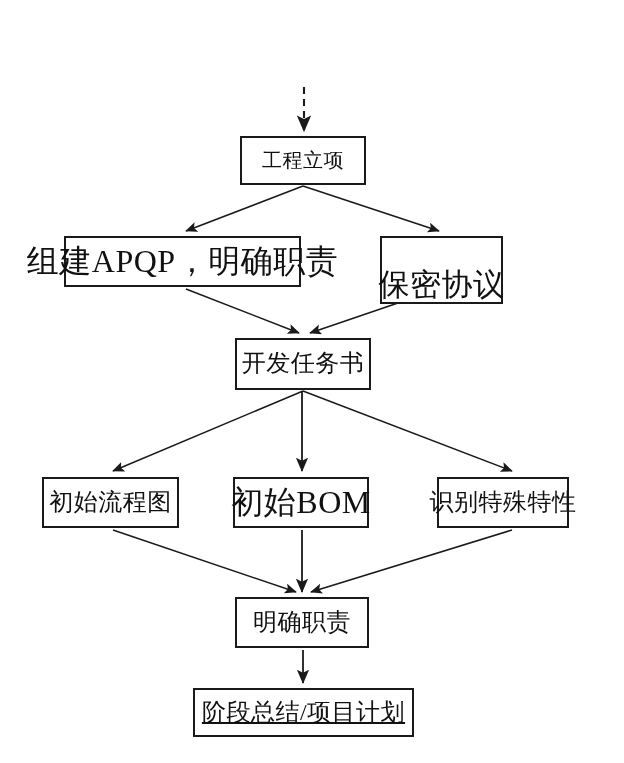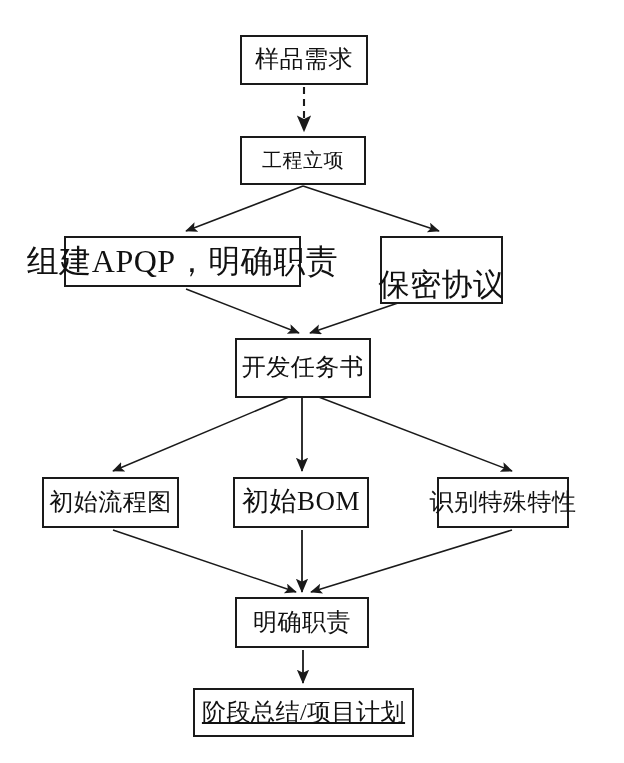--- a/index.html
+++ b/index.html
@@ -40,23 +40,23 @@
   }
   .node .label {
     display: block;
     line-height: 1;
     padding-bottom: 2px;
   }
   .n-sample     { left: 240px; top: 35px;  width: 128px; height: 50px; font-size: 24px; }
   .n-project    { left: 240px; top: 136px; width: 126px; height: 49px; font-size: 20px; }
   .n-apqp       { left: 64px;  top: 236px; width: 237px; height: 51px; font-size: 32px; }
   .n-nda        { left: 380px; top: 236px; width: 123px; height: 68px; font-size: 31px; align-items: flex-end; }
-  .n-taskbook   { left: 235px; top: 338px; width: 136px; height: 60px; font-size: 24px; }
+  .n-taskbook   { left: 235px; top: 338px; width: 136px; height: 52px; font-size: 24px; }
   .n-flowchart  { left: 42px;  top: 477px; width: 137px; height: 51px; font-size: 24px; }
-  .n-bom        { left: 233px; top: 477px; width: 136px; height: 51px; font-size: 27px; }
+  .n-bom        { left: 233px; top: 477px; width: 136px; height: 51px; font-size: 32px; }
   .n-special    { left: 437px; top: 477px; width: 132px; height: 51px; font-size: 24px; }
   .n-cost       { left: 235px; top: 597px; width: 134px; height: 51px; font-size: 24px; }
   .n-summary    { left: 193px; top: 688px; width: 221px; height: 49px; font-size: 24px; text-decoration: underline; }
 </style>
 </head>
 <body>
 
 <div id="canvas">
 
   <svg id="edges" viewBox="0 0 624 763" width="624" height="763">
@@ -84,23 +84,20 @@
 
     <line x1="113" y1="530" x2="296" y2="592" stroke="#1a1a1a" stroke-width="1.5" marker-end="url(#ah)"></line>
 
     <line x1="302" y1="530" x2="302" y2="592" stroke="#1a1a1a" stroke-width="1.8" marker-end="url(#ah)"></line>
 
     <line x1="512" y1="530" x2="311" y2="592" stroke="#1a1a1a" stroke-width="1.5" marker-end="url(#ah)"></line>
 
     <line x1="303" y1="650" x2="303" y2="683" stroke="#1a1a1a" stroke-width="1.8" marker-end="url(#ah)"></line>
   </svg>
 
-  <div class="node n-sample">
-    <span class="label">样品需求</span>
-  </div>
 
   <div class="node n-project">
     <span class="label">工程立项</span>
   </div>
 
   <div class="node n-apqp">
     <span class="label">组建APQP，明确职责</span>
   </div>
 
   <div class="node n-nda">

